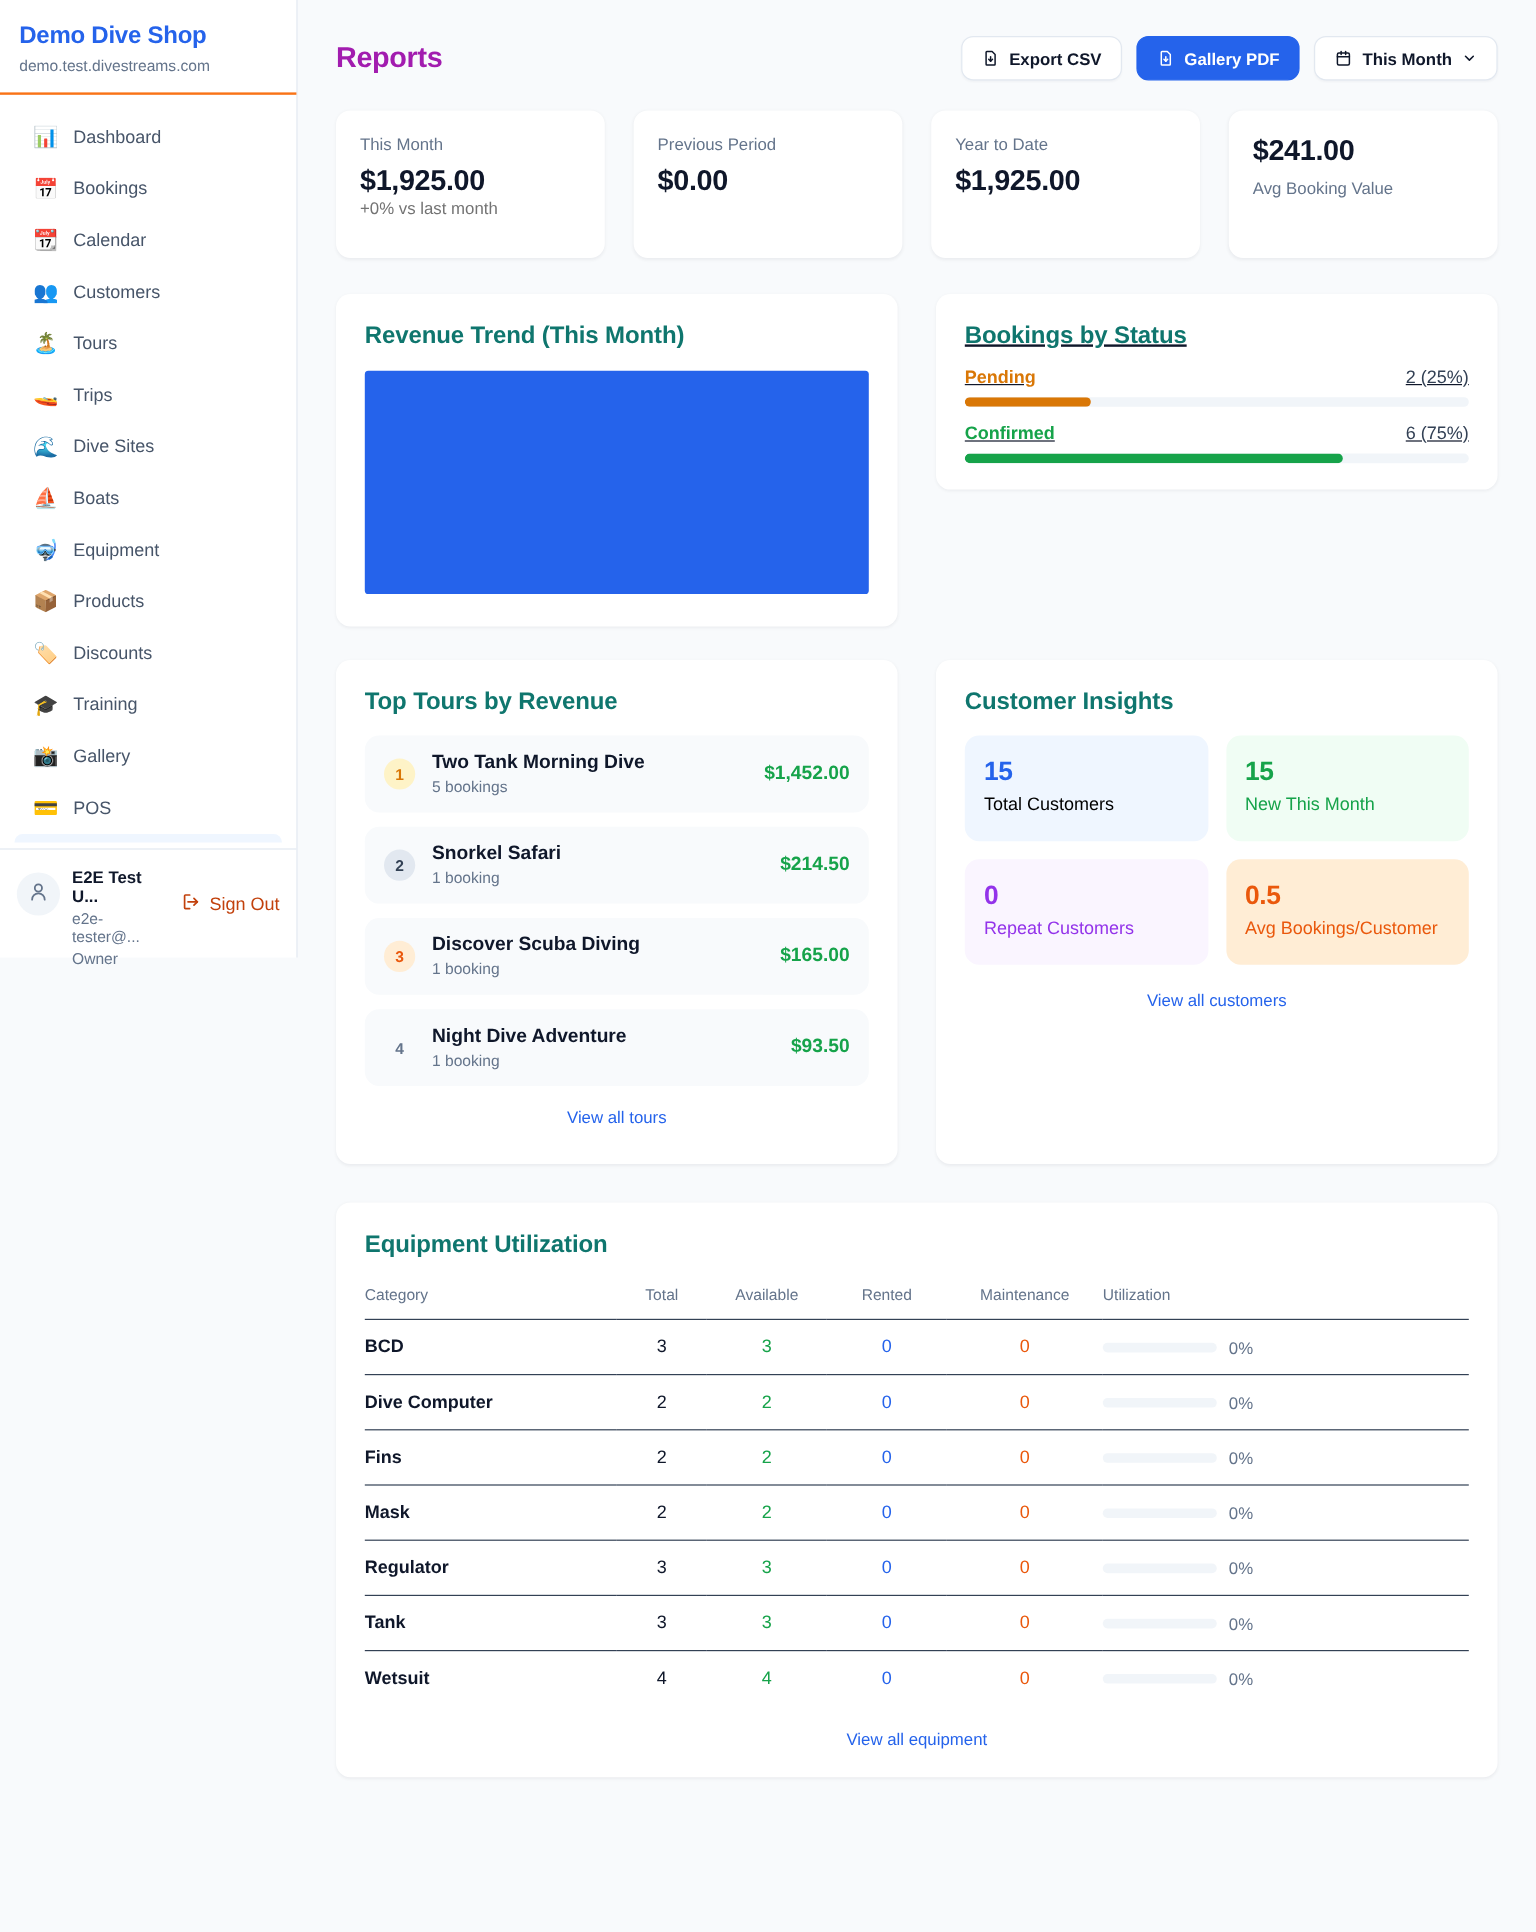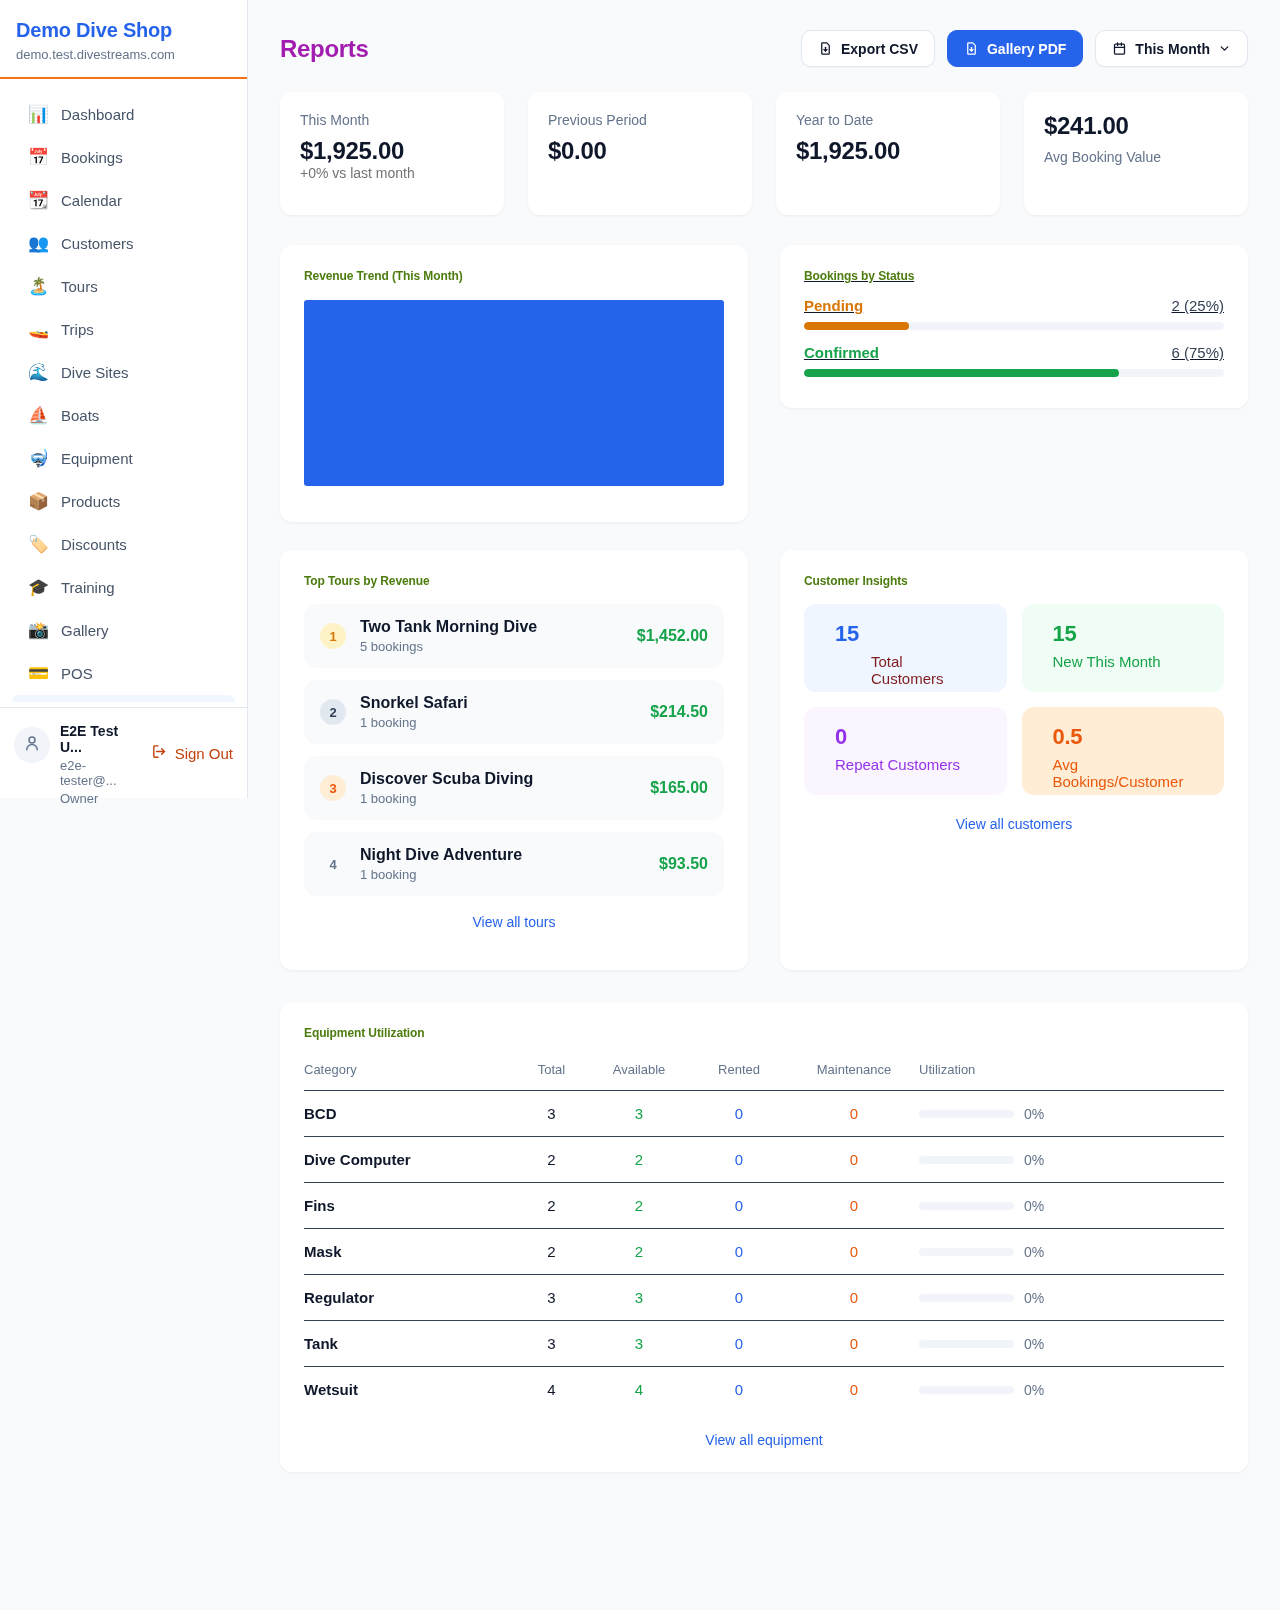--- a/index.html
+++ b/index.html
@@ -56,21 +56,21 @@
   
   .card { background:#fff; border-radius:12px; box-shadow:0 1px 3px rgba(15,23,42,.06); }
   .stats-row { display:grid; grid-template-columns:repeat(4,1fr); gap:24px; margin-top:25px; }
   .stat-card { padding:20px; height:123px; }
   .stat-label { font-size:14px; color:#64748b; }
   .stat-value { font-size:24px; font-weight:800; color:#0f172a; margin-top:9px; letter-spacing:-0.3px; }
   .stat-delta { font-size:14px; color:#737373; font-weight:500; }
   .stat-card.value-first .stat-value { margin-top:0; }
   .stat-card.value-first .stat-label { margin-top:9px; }
   .two-col { display:grid; grid-template-columns:1fr 1fr; gap:32px; margin-top:30px; align-items:start; }
-  .card-title { font-size:12px; font-weight:700; color:#4d7c0f; letter-spacing:-0.1px; }
+  .card-title { font-size:20px; font-weight:700; color:#0f766e; letter-spacing:-0.1px; }
   .pad { padding:24px; }
   .chart-block { margin-top:17px; height:186px; border-radius:3px; }
   
   .status-row { margin-top:14px; }
   .status-head { display:flex; align-items:center; justify-content:space-between; }
   .status-label { font-size:15px; font-weight:600; }
   .status-value { font-size:15px; color:#334155; }
   .track { height:8px; border-radius:4px; background:#f1f5f9; margin-top:8px; overflow:hidden; }
   .fill { height:100%; border-radius:4px; }
   
@@ -87,21 +87,21 @@
   .tour-info { flex:1 1 auto; min-width:0; }
   .tour-name { font-size:16px; font-weight:600; color:#0f172a; }
   .tour-sub { font-size:13px; color:#64748b; margin-top:3px; }
   .tour-amount { font-size:16px; font-weight:700; color:#16a34a; flex:0 0 auto; }
   .view-link {
     display:block; text-align:center; color:#2563eb; font-size:14px; font-weight:500;
     margin-top:18px; text-decoration:none; cursor:pointer;
   }
   
   .tile-grid { display:grid; grid-template-columns:1fr 1fr; gap:15px; margin-top:16px; }
-  .tile { border-radius:12px; padding:17px 31px; height:88px; }
+  .tile { border-radius:12px; padding:17px 16px; height:88px; }
   .tile-value { font-size:22px; font-weight:800; letter-spacing:-0.3px; }
   .tile-label { font-size:15px; font-weight:500; margin-top:6px; }
   
   .equip-card { margin-top:32px; padding:24px 24px 16px 24px; }
   table.equip { width:100%; border-collapse:collapse; margin-top:10px; }
   .equip th {
     font-size:13px; font-weight:500; color:#64748b; text-align:center;
     padding:12px 0 13px 0; border-bottom:1px solid #334155;
   }
   .equip th.c-cat, .equip th.c-util { text-align:left; }
@@ -347,21 +347,21 @@
             <span class="tour-amount">$93.50</span>
           </div>
         </div>
       <a class="view-link">View all tours</a>
     </section>
     <section class="card pad tall">
       <h3 class="card-title">Customer Insights</h3>
       <div class="tile-grid" id="insight-tiles">
           <div class="tile" style="background: rgb(239, 246, 255);">
             <div class="tile-value" style="color: rgb(37, 99, 235);">15</div>
-            <div class="tile-label" style="color: #7f1d1d; margin-left: 36px;">Total Customers</div>
+            <div class="tile-label" style="color: #000000;">Total Customers</div>
           </div>
           <div class="tile" style="background: rgb(240, 253, 244);">
             <div class="tile-value" style="color: rgb(22, 163, 74);">15</div>
             <div class="tile-label" style="color: rgb(22, 163, 74);">New This Month</div>
           </div>
           <div class="tile" style="background: rgb(250, 245, 255);">
             <div class="tile-value" style="color: rgb(147, 51, 234);">0</div>
             <div class="tile-label" style="color: rgb(147, 51, 234);">Repeat Customers</div>
           </div>
           <div class="tile" style="background: rgb(255, 237, 213);">

